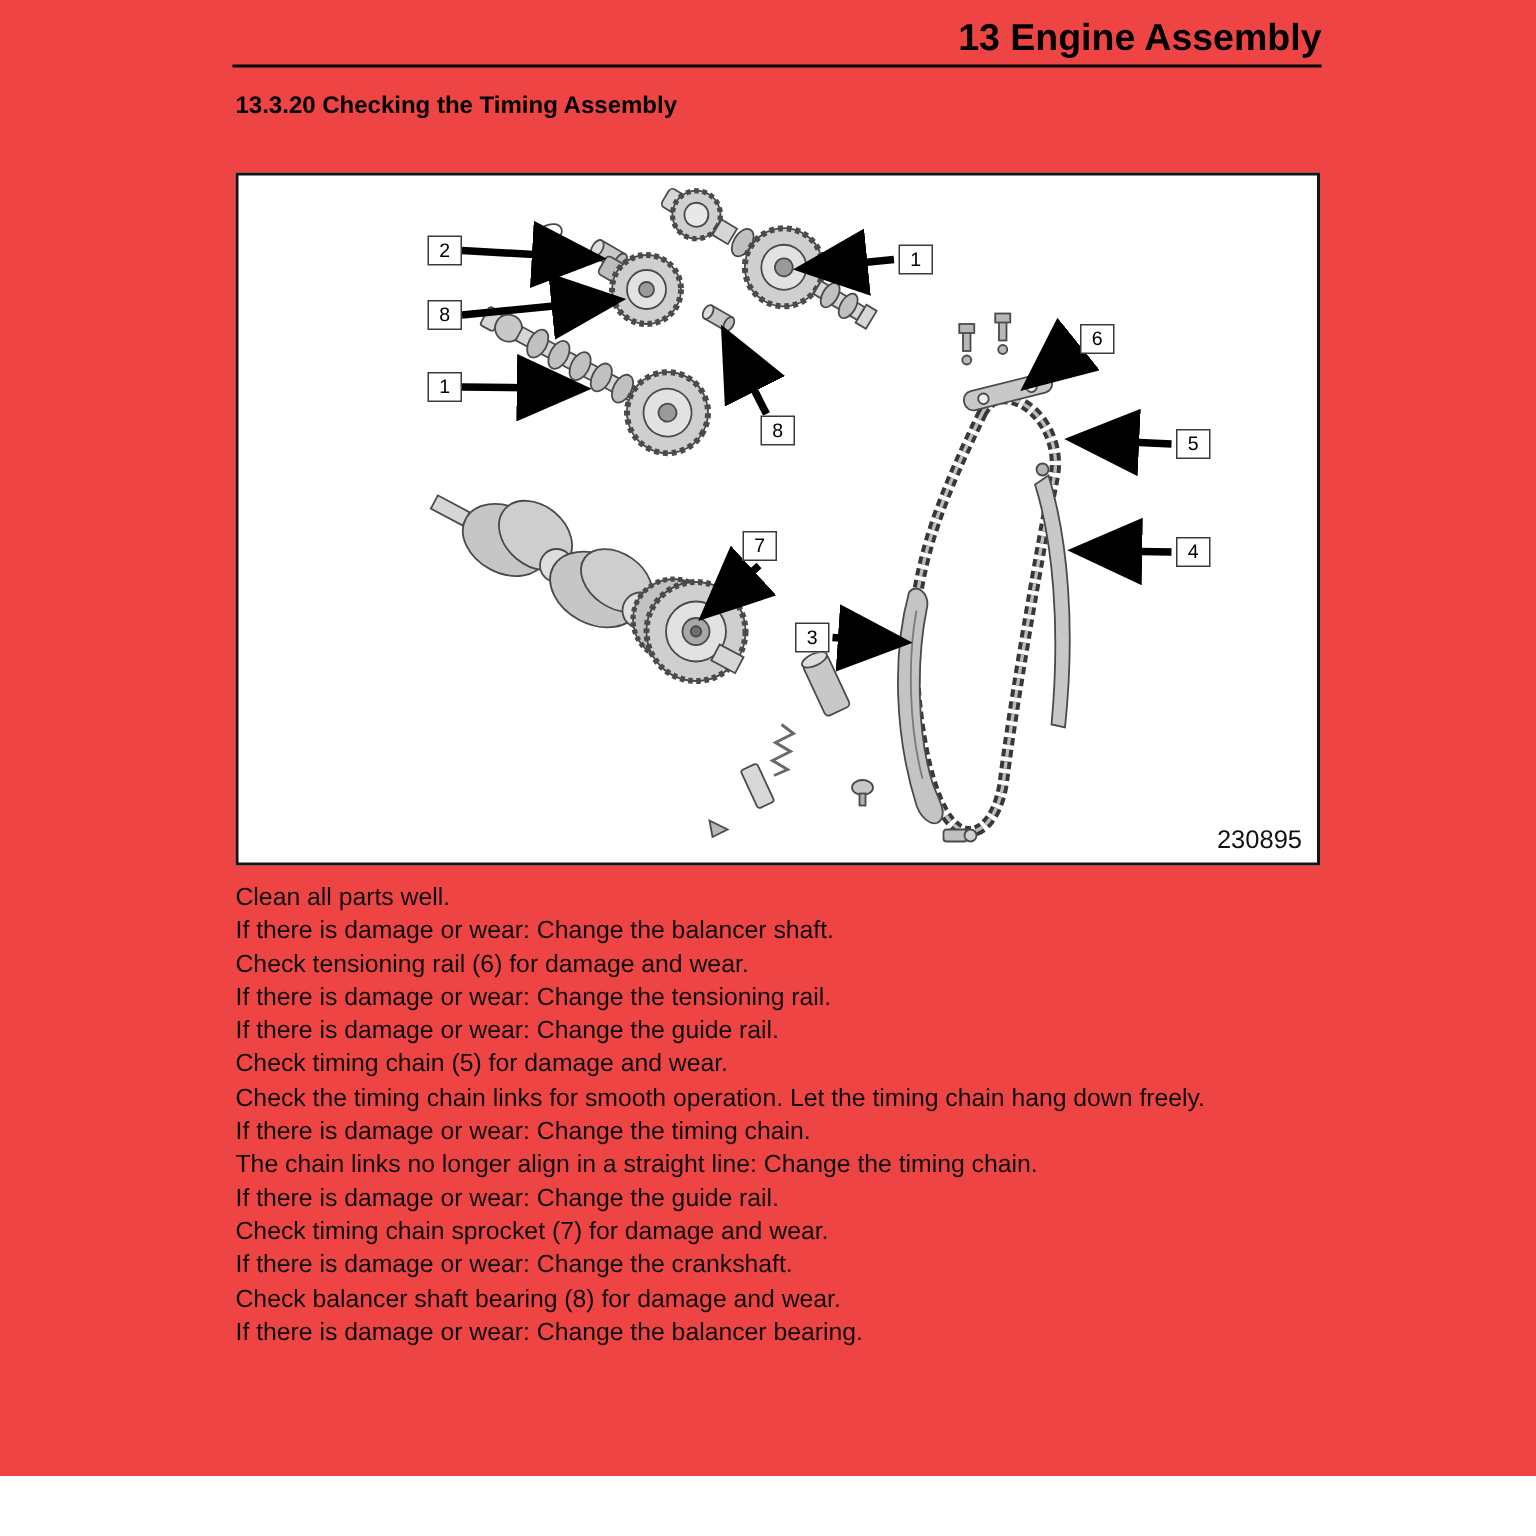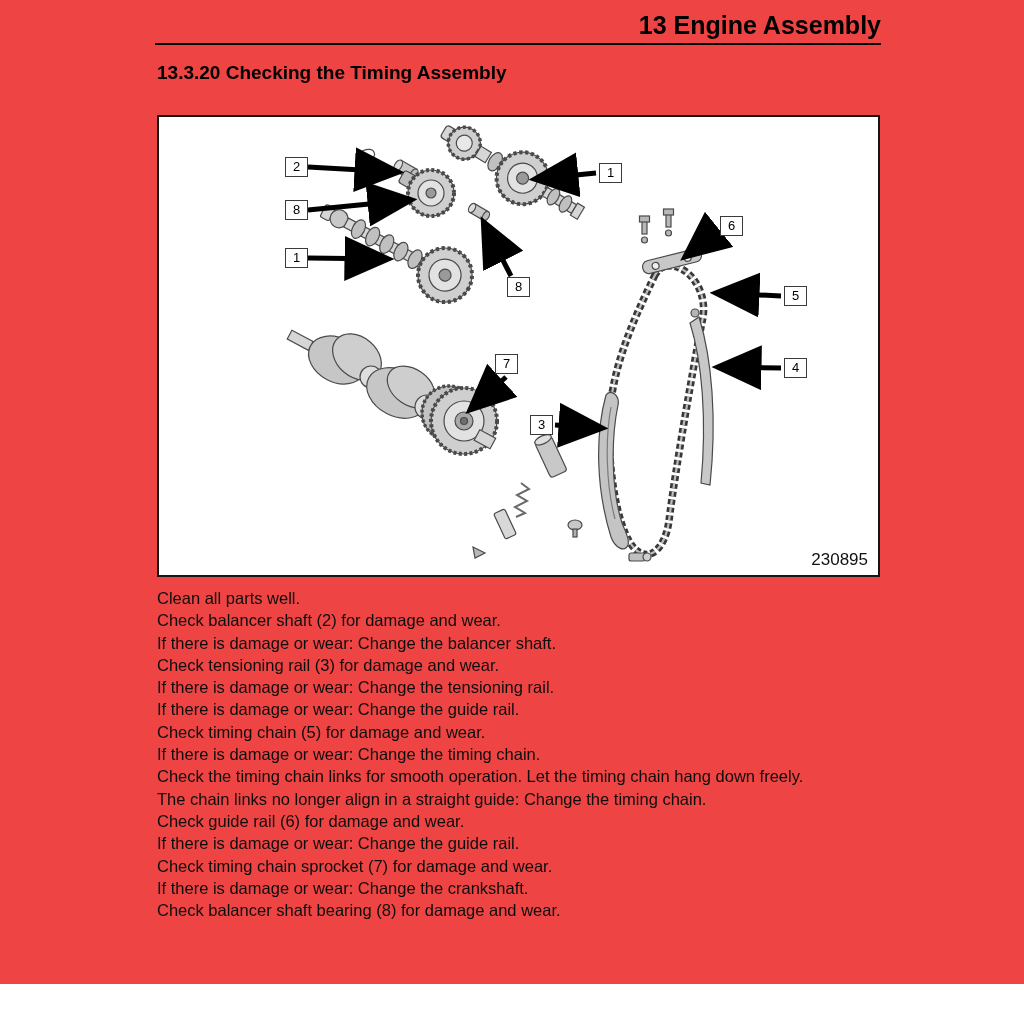--- a/index.html
+++ b/index.html
@@ -11,21 +11,21 @@
     position: absolute; top: 11px; left: 157px; width: 724px;
     margin: 0; text-align: right;
     font-size: 25px; font-weight: bold; color: #000;
   }
   .header-rule {
     position: absolute; top: 43px; left: 155px; width: 726px;
     border-top: 2.5px solid #000;
   }
   .section-title {
     position: absolute; top: 62px; left: 157px; margin: 0;
-    font-size: 19px; font-weight: bold; color: #000;
+    font-size: 16px; font-weight: bold; color: #000;
   }
 
   .figure {
     position: absolute; top: 115px; left: 157px;
     width: 723px; height: 462px;
     border: 2px solid #151515; background: #fff;
   }
   .figure svg { position: absolute; top: 0; left: 0; }
 
   .callout {
@@ -220,29 +220,28 @@
     <div class="callout" style="left:625px; top:241px;">4</div>
     <div class="callout" style="left:336px; top:237px;">7</div>
     <div class="callout" style="left:348px; top:160px;">8</div>
     <div class="callout" style="left:371px; top:298px;">3</div>
 
     <div class="fig-num">230895</div>
   </div>
 
   <div class="instructions">
     <div class="line">Clean all parts well.</div>
-    <div class="line">Check balancer shaft (2) for damage and wear.</div>
     <div class="line">If there is damage or wear: Change the balancer shaft.</div>
-    <div class="line">Check tensioning rail (3) for damage and wear.</div>
+    <div class="line">Check tensioning rail (6) for damage and wear.</div>
     <div class="line">If there is damage or wear: Change the tensioning rail.</div>
     <div class="line">If there is damage or wear: Change the guide rail.</div>
     <div class="line">Check timing chain (5) for damage and wear.</div>
+    <div class="line">Check the timing chain links for smooth operation. Let the timing chain hang down freely.</div>
     <div class="line">If there is damage or wear: Change the timing chain.</div>
-    <div class="line">Check the timing chain links for smooth operation. Let the timing chain hang down freely.</div>
-    <div class="line">The chain links no longer align in a straight guide: Change the timing chain.</div>
-    <div class="line">Check guide rail (6) for damage and wear.</div>
+    <div class="line">The chain links no longer align in a straight line: Change the timing chain.</div>
     <div class="line">If there is damage or wear: Change the guide rail.</div>
     <div class="line">Check timing chain sprocket (7) for damage and wear.</div>
     <div class="line">If there is damage or wear: Change the crankshaft.</div>
     <div class="line">Check balancer shaft bearing (8) for damage and wear.</div>
+    <div class="line">If there is damage or wear: Change the balancer bearing.</div>
   </div>
 
 </div>
 
 </body></html>

